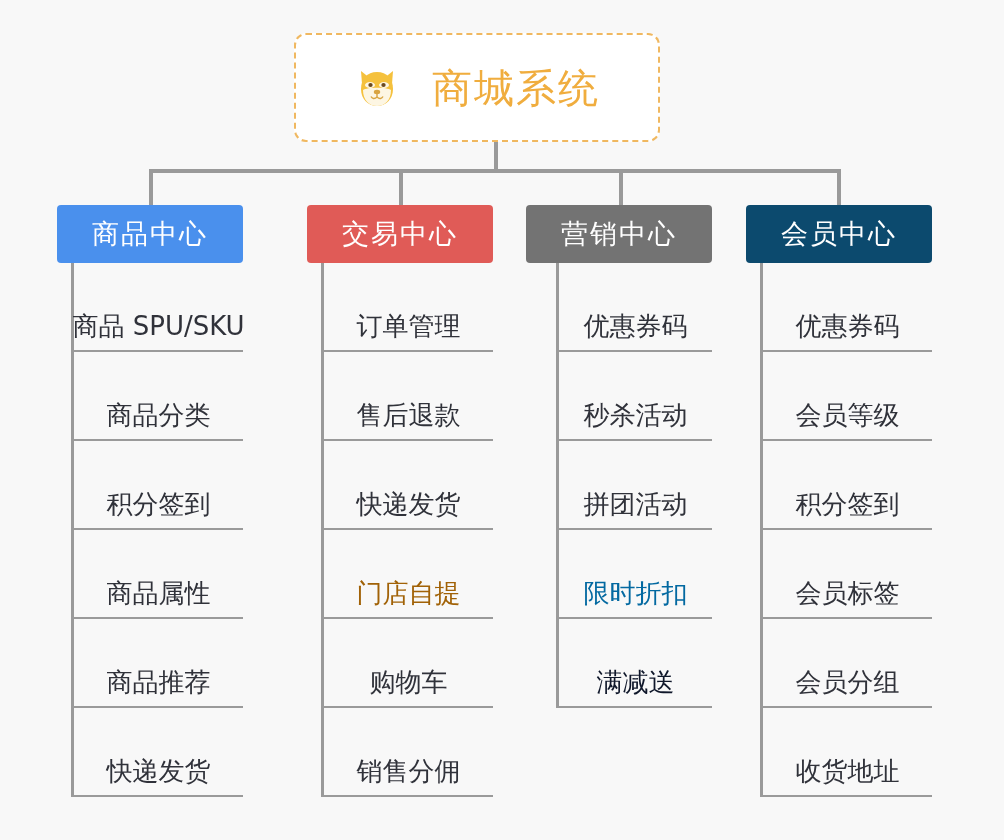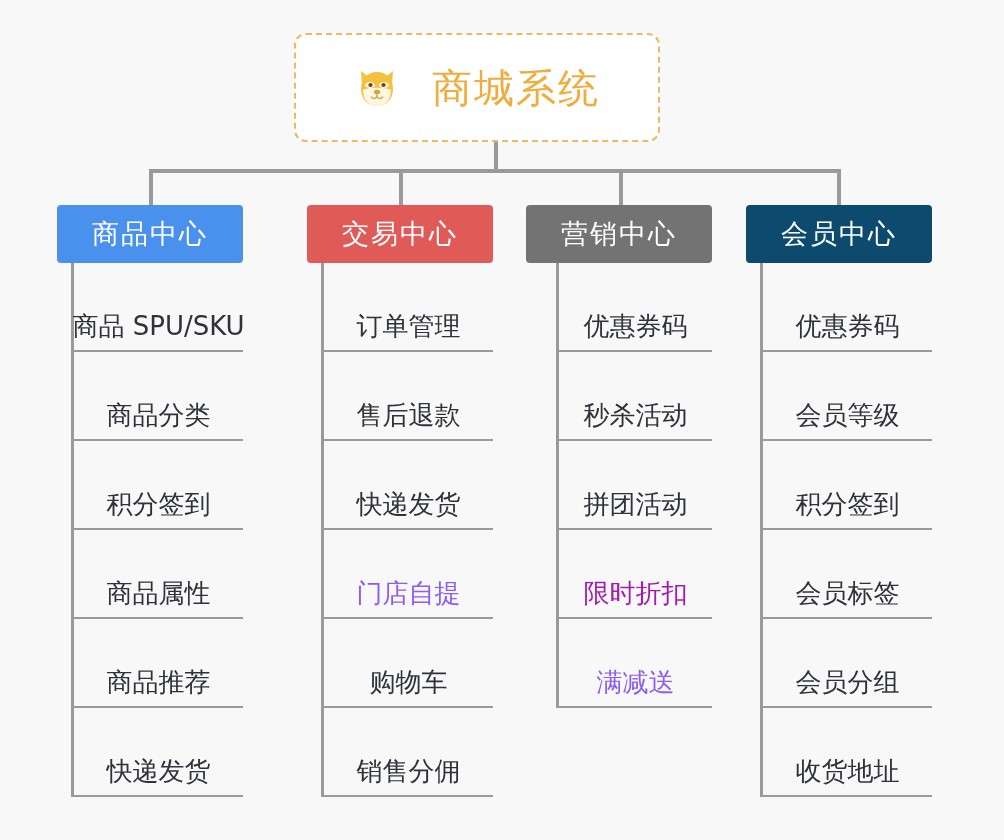--- a/index.html
+++ b/index.html
@@ -160,36 +160,36 @@
   </div>
 
   <div class="branch" style="left:307px;width:186px;">
     <div class="branch-header" style="background: rgb(224, 91, 87);">
       <span>交易中心</span>
     </div>
     <div class="leaf-list" style="margin-left: 14px; border-left-color: rgb(154, 154, 154);">
       <div class="leaf-item" style="border-bottom-color: rgb(154, 154, 154); color: rgb(48, 50, 58);">订单管理</div>
       <div class="leaf-item" style="border-bottom-color: rgb(154, 154, 154); color: rgb(48, 50, 58);">售后退款</div>
       <div class="leaf-item" style="border-bottom-color: rgb(154, 154, 154); color: rgb(48, 50, 58);">快递发货</div>
-      <div class="leaf-item" style="border-bottom-color: rgb(154, 154, 154); color: #8b5cf6;">门店自提</div>
+      <div class="leaf-item" style="border-bottom-color: rgb(154, 154, 154); color: #a16207;">门店自提</div>
       <div class="leaf-item" style="border-bottom-color: rgb(154, 154, 154); color: rgb(48, 50, 58);">购物车</div>
       <div class="leaf-item" style="border-bottom-color: rgb(154, 154, 154); color: rgb(48, 50, 58);">销售分佣</div>
     </div>
   </div>
 
   <div class="branch" style="left:526px;width:186px;">
     <div class="branch-header" style="background: #737373;">
       <span>营销中心</span>
     </div>
     <div class="leaf-list" style="margin-left: 30px; border-left-color: rgb(154, 154, 154);">
       <div class="leaf-item" style="border-bottom-color: rgb(154, 154, 154); color: rgb(48, 50, 58);">优惠券码</div>
       <div class="leaf-item" style="border-bottom-color: rgb(154, 154, 154); color: rgb(48, 50, 58);">秒杀活动</div>
       <div class="leaf-item" style="border-bottom-color: rgb(154, 154, 154); color: rgb(48, 50, 58);">拼团活动</div>
-      <div class="leaf-item" style="border-bottom-color: rgb(154, 154, 154); color: #a21caf;">限时折扣</div>
-      <div class="leaf-item" style="border-bottom-color: rgb(154, 154, 154); color: #8b5cf6;">满减送</div>
+      <div class="leaf-item" style="border-bottom-color: rgb(154, 154, 154); color: #0369a1;">限时折扣</div>
+      <div class="leaf-item" style="border-bottom-color: rgb(154, 154, 154); color: #0f172a;">满减送</div>
     </div>
   </div>
 
   <div class="branch" style="left:746px;width:186px;">
     <div class="branch-header" style="background: #0c4a6e; text-align: right;">
       <span>会员中心</span>
     </div>
     <div class="leaf-list" style="margin-left: 14px; border-left-color: rgb(154, 154, 154);">
       <div class="leaf-item" style="border-bottom-color: rgb(154, 154, 154); color: rgb(48, 50, 58);">优惠券码</div>
       <div class="leaf-item" style="border-bottom-color: rgb(154, 154, 154); color: rgb(48, 50, 58);">会员等级</div>

